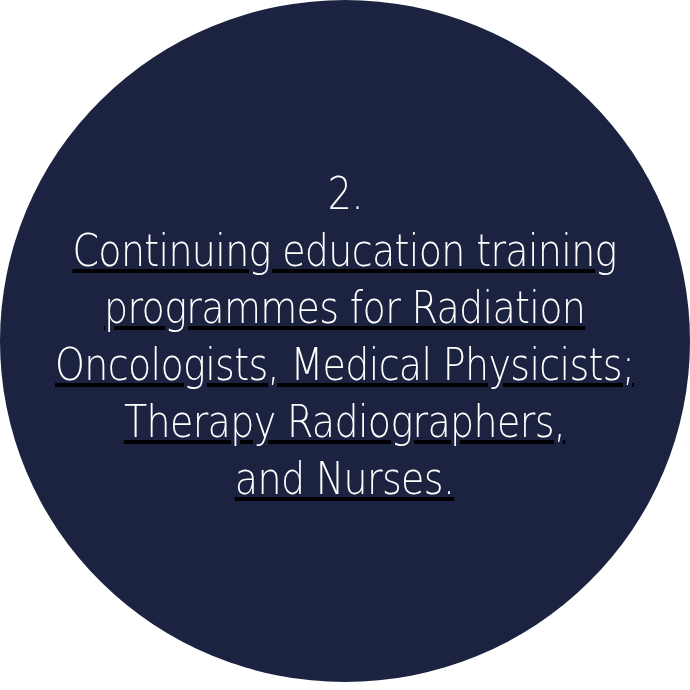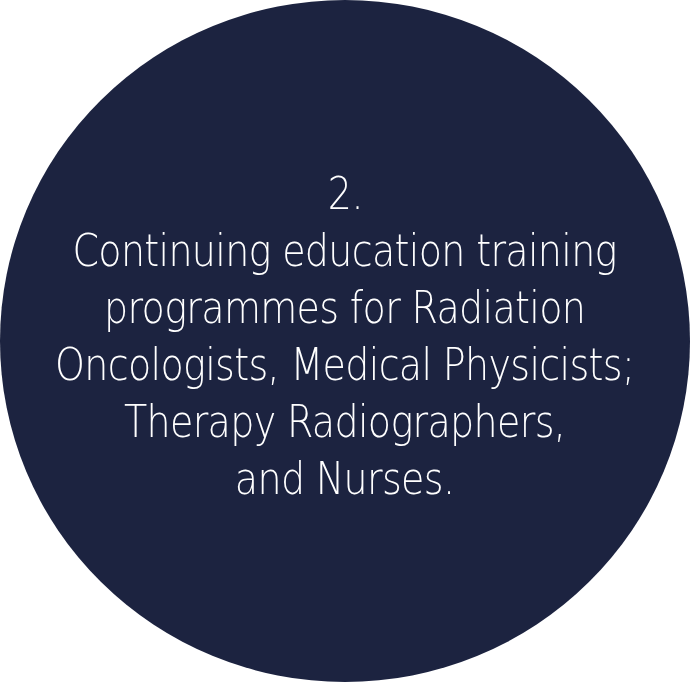--- a/index.html
+++ b/index.html
@@ -58,20 +58,21 @@
     letter-spacing: -0.5px;
     text-align: center;
     white-space: nowrap;
     transform: scaleX(0.86);
   }
 
   .badge-body {
     text-align: center;
     margin: 0;
     padding: 0;
+    text-decoration: underline;
   }
 
   .badge-line {
     color: #ffffff;
     font-family: "DejaVu Sans", sans-serif;
     font-size: 45px;
     font-weight: 300;
     line-height: 57px;
     letter-spacing: -0.8px;
     text-align: center;

